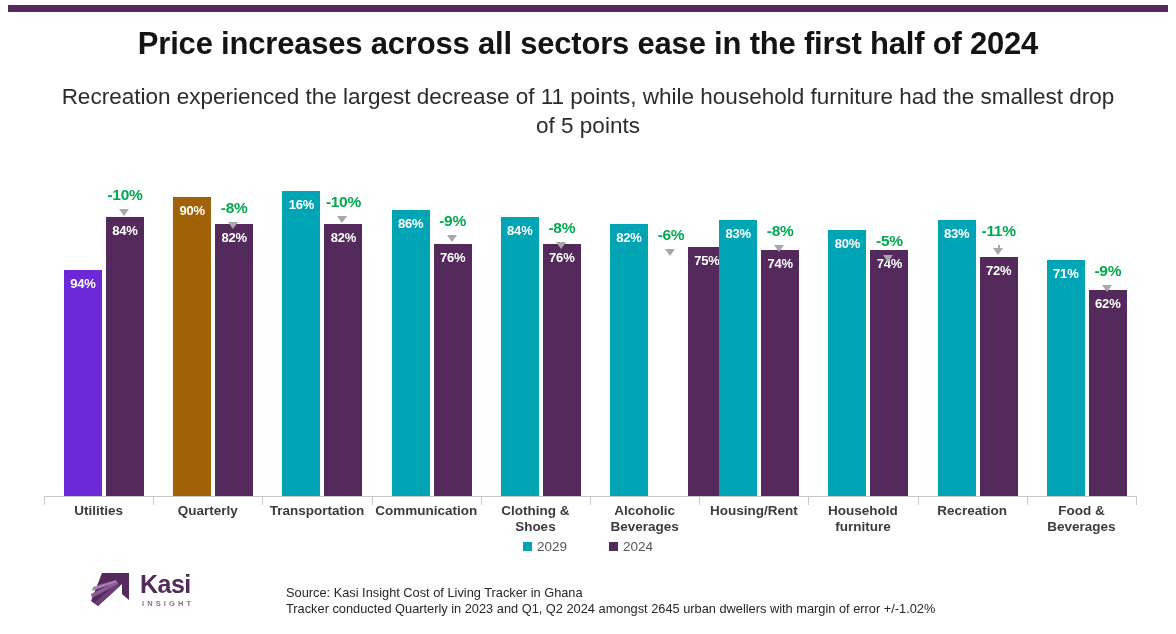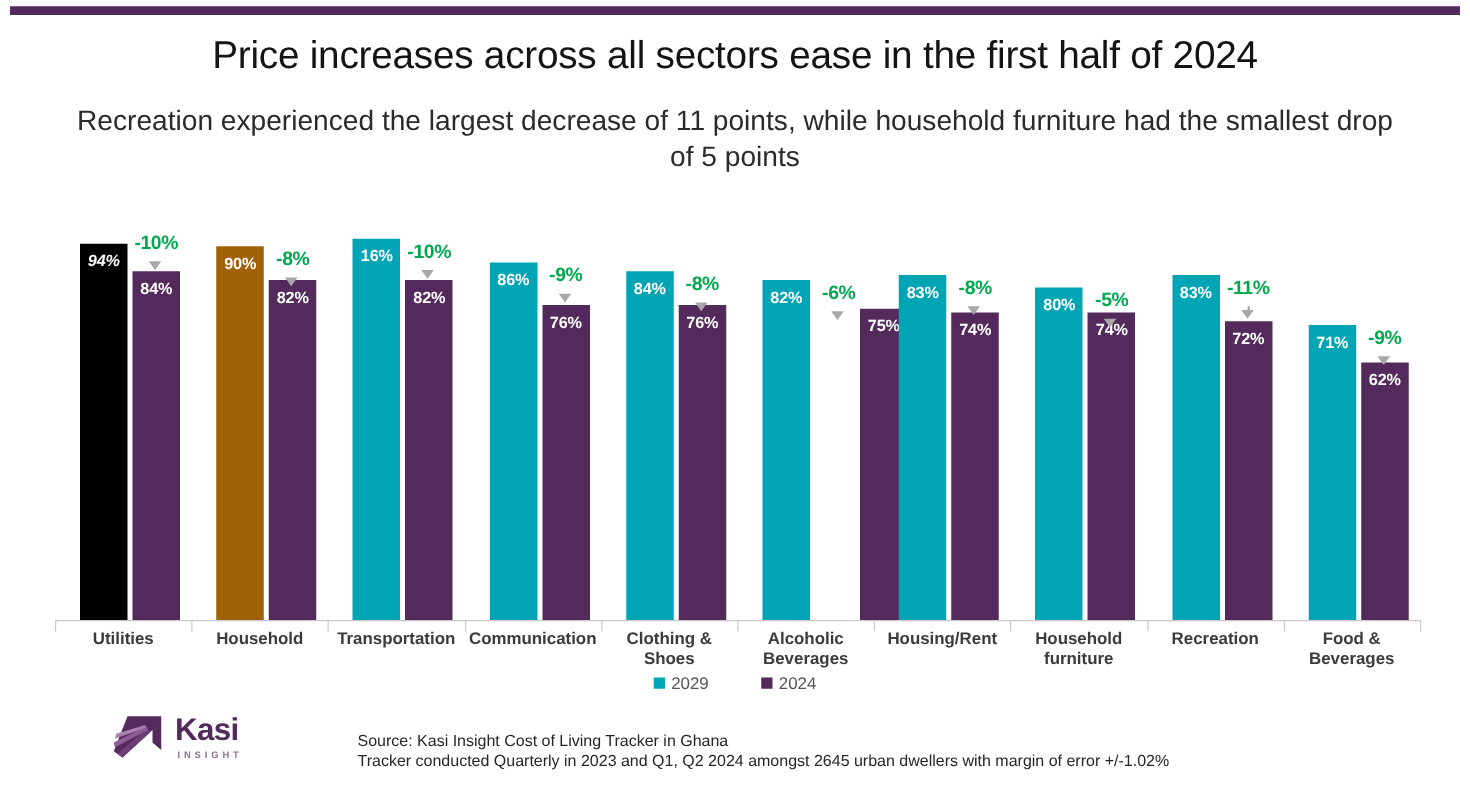--- a/index.html
+++ b/index.html
@@ -21,21 +21,21 @@
     width: 1160px; height: 7px;
     background: #542A5C;
   }
   
   .title {
     position: absolute;
     left: 0; top: 26px;
     width: 1176px;
     text-align: center;
     font-size: 31px;
-    font-weight: normal;
+    font-weight: bold;
     color: #141414;
     letter-spacing: -0.2px;
   }
   .subtitle {
     position: absolute;
     left: 60px; top: 82px;
     width: 1056px;
     text-align: center;
     font-size: 22.5px;
     font-weight: normal;
@@ -175,21 +175,21 @@
 <div id="page">
 
   <div class="top-bar"></div>
 
   <div class="title">Price increases across all sectors ease in the first half of 2024</div>
   <div class="subtitle">Recreation experienced the largest decrease of 11 points, while household furniture had the smallest drop of 5 points</div>
 
   <div class="axis-line"></div>
   <div id="plot" class="plot">
       <div class="group" style="left: 0px; width: 109.2px;">
-        <div class="bar y2023" style="height: 301px; background: #000000; font-style: italic;">
+        <div class="bar y2023" style="height: 226px; background: #6d28d9;">
           <span class="bar-value">94%</span>
         </div>
         <div class="bar y2024" style="height: 278.88px; background: rgb(84, 42, 92);">
           <span class="bar-value">84%</span>
         </div>
         <div class="delta" style="top: 25.92px; color: rgb(0, 169, 79);">-10%</div>
         <div class="arrow-shaft" style="top: 48.92px; height: 0px;"></div>
         <div class="arrow-head" style="top: 48.92px;"></div>
       </div>
       <div class="group" style="left: 109.2px; width: 109.2px;">
@@ -300,21 +300,21 @@
       <div class="tick" style="left: 480.8px;"></div>
       <div class="tick" style="left: 590px;"></div>
       <div class="tick" style="left: 699.2px;"></div>
       <div class="tick" style="left: 808.4px;"></div>
       <div class="tick" style="left: 917.6px;"></div>
       <div class="tick" style="left: 1026.8px;"></div>
       <div class="tick" style="left: 1136px;"></div>
     </div>
   <div id="cats">
       <div class="cat-label" style="left: 44px; width: 109.2px;">Utilities</div>
-      <div class="cat-label" style="left: 153.2px; width: 109.2px;">Household</div>
+      <div class="cat-label" style="left: 153.2px; width: 109.2px;">Quarterly</div>
       <div class="cat-label" style="left: 262.4px; width: 109.2px;">Transportation</div>
       <div class="cat-label" style="left: 371.6px; width: 109.2px;">Communication</div>
       <div class="cat-label" style="left: 480.8px; width: 109.2px;">Clothing &amp; Shoes</div>
       <div class="cat-label" style="left: 590px; width: 109.2px;">Alcoholic Beverages</div>
       <div class="cat-label" style="left: 699.2px; width: 109.2px;">Housing/Rent</div>
       <div class="cat-label" style="left: 808.4px; width: 109.2px;">Household furniture</div>
       <div class="cat-label" style="left: 917.6px; width: 109.2px;">Recreation</div>
       <div class="cat-label" style="left: 1026.8px; width: 109.2px;">Food &amp; Beverages</div>
     </div>
 

